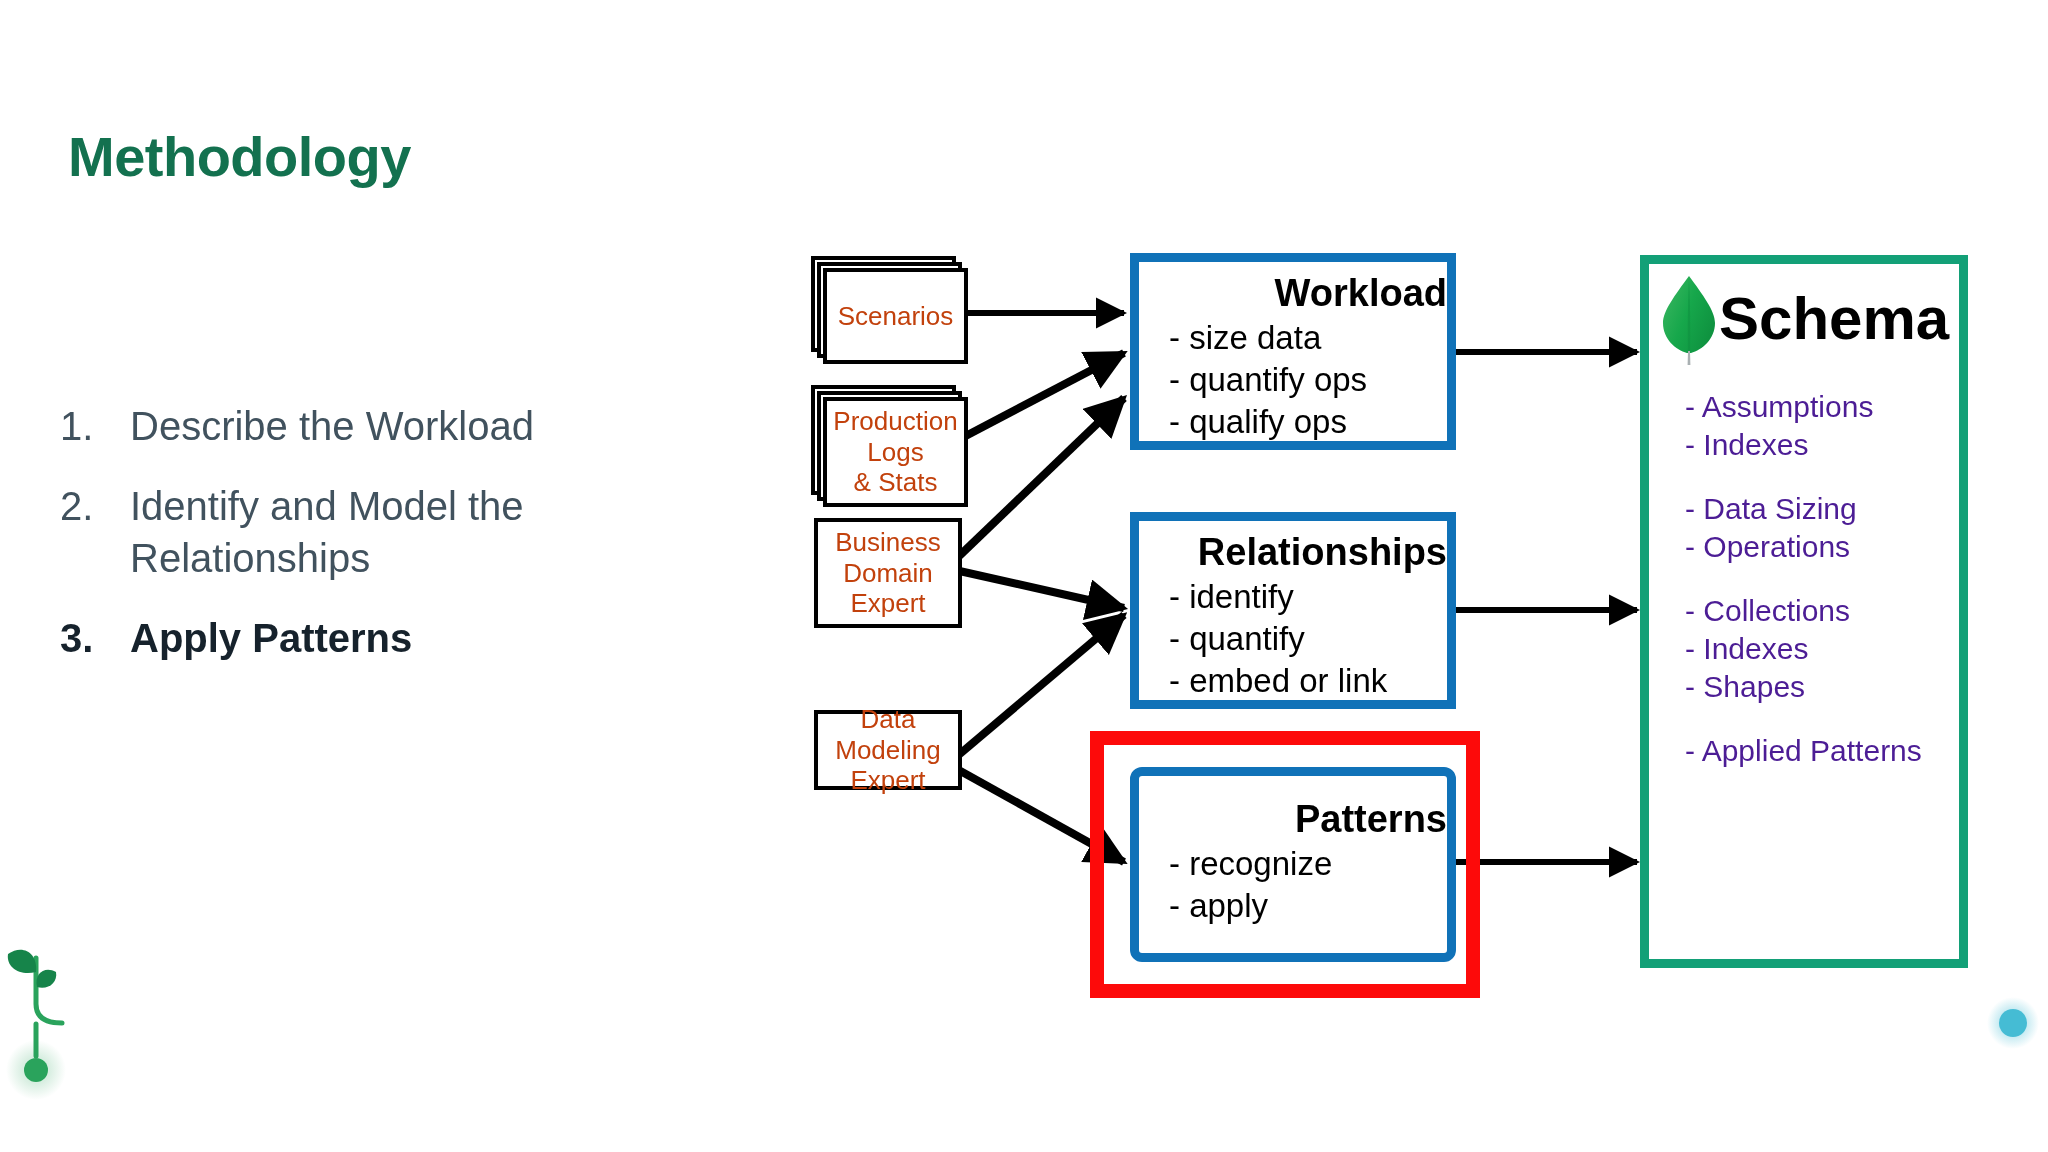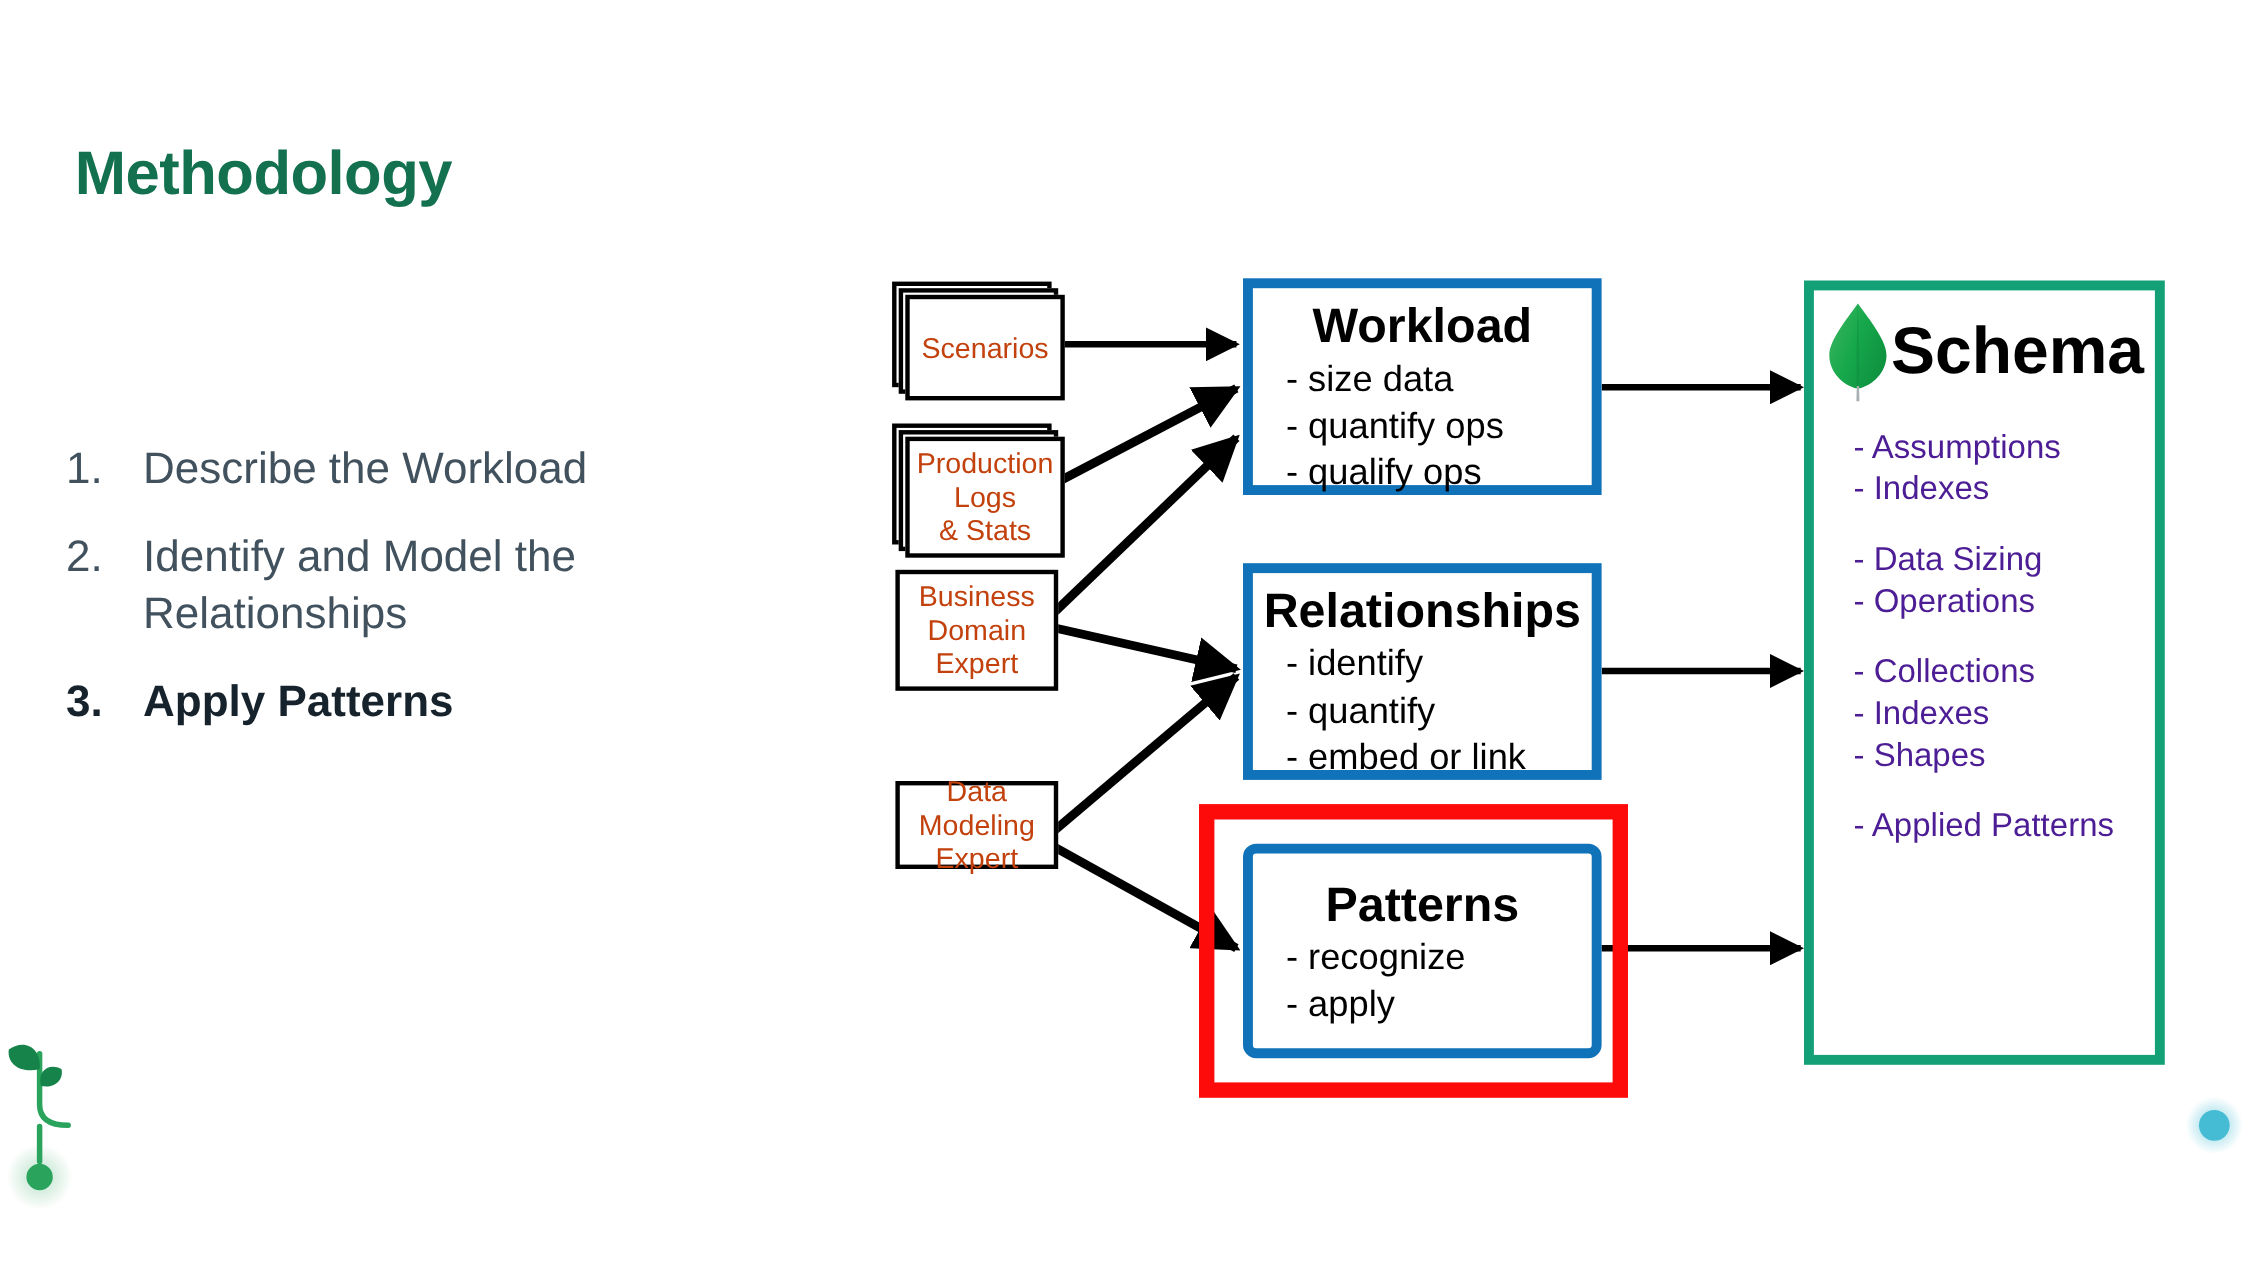--- a/index.html
+++ b/index.html
@@ -102,22 +102,22 @@
   
   .proc-box {
     position: absolute;
     box-sizing: border-box;
     background: #ffffff;
     border: 9px solid #1072b8;
     z-index: 4;
     padding-top: 10px;
   }
   .proc-title {
-    text-align: center;
-    font-size: 44px;
+    text-align: right;
+    font-size: 38px;
     font-weight: bold;
     color: #000000;
     line-height: 1.12;
     margin-bottom: 2px;
   }
   .proc-list {
     font-size: 33px;
     color: #000000;
     line-height: 1.28;
     padding-left: 30px;

